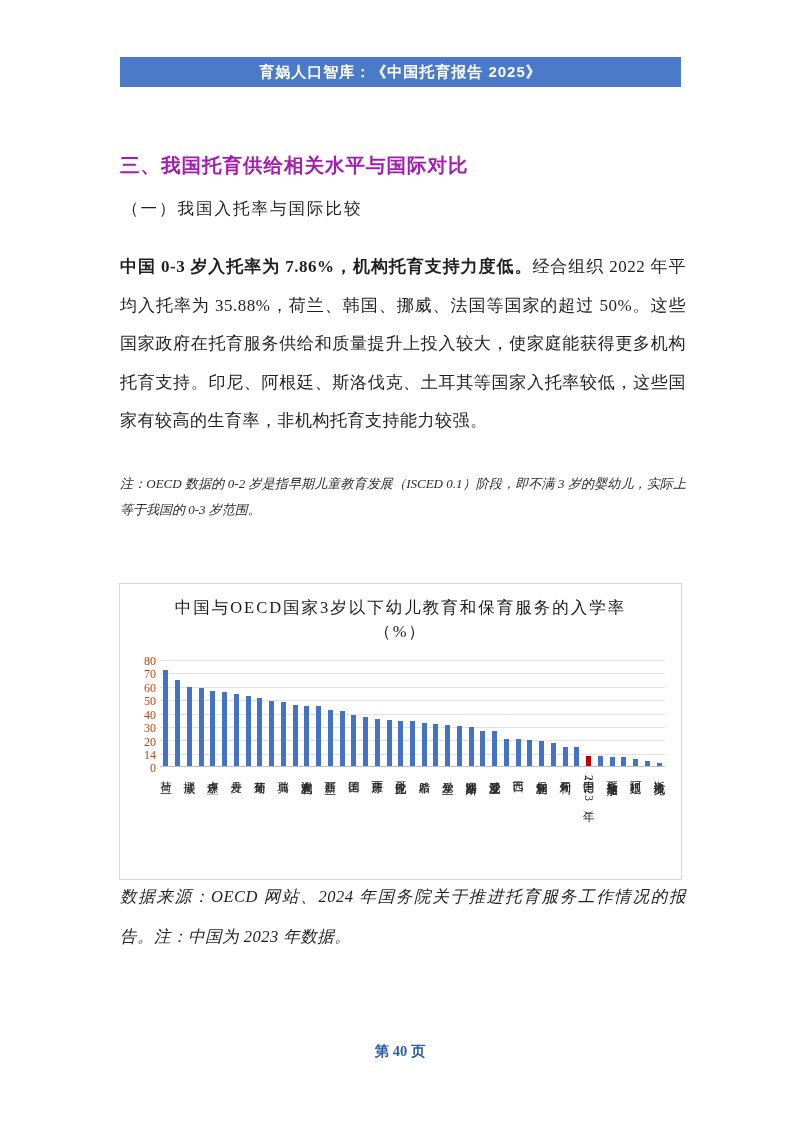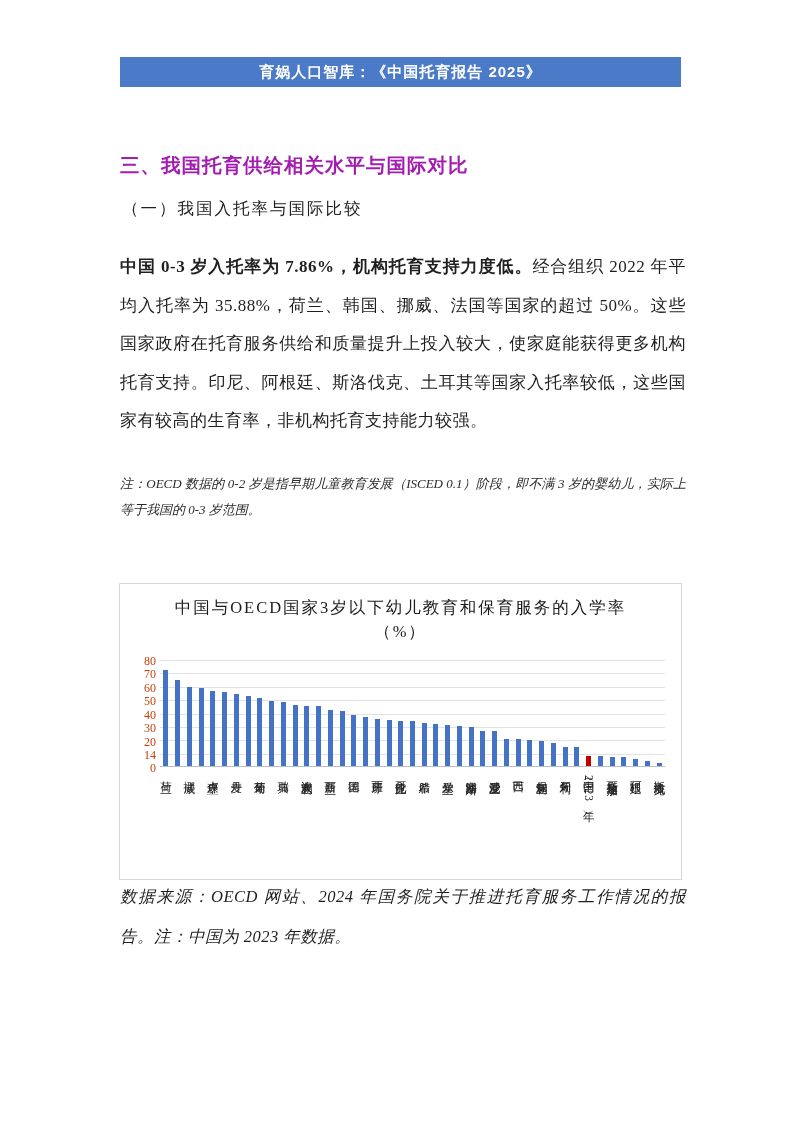--- a/index.html
+++ b/index.html
@@ -193,14 +193,15 @@
           <div class="xlabel" style="left: 446.151px;">哥斯达黎加</div>
           <div class="xlabel" style="left: 469.64px;">阿根廷</div>
           <div class="xlabel" style="left: 493.128px;">斯洛伐克</div>
         </div>
     </div>
   </div>
 
   <p class="data-src">数据来源：OECD 网站、2024 年国务院关于推进托育服务工作情况的报告。注：中国为 2023 年数据。</p>
 
 
+  <div class="page-footer">第 40 页</div>
 
 </div>
 
 </body></html>

